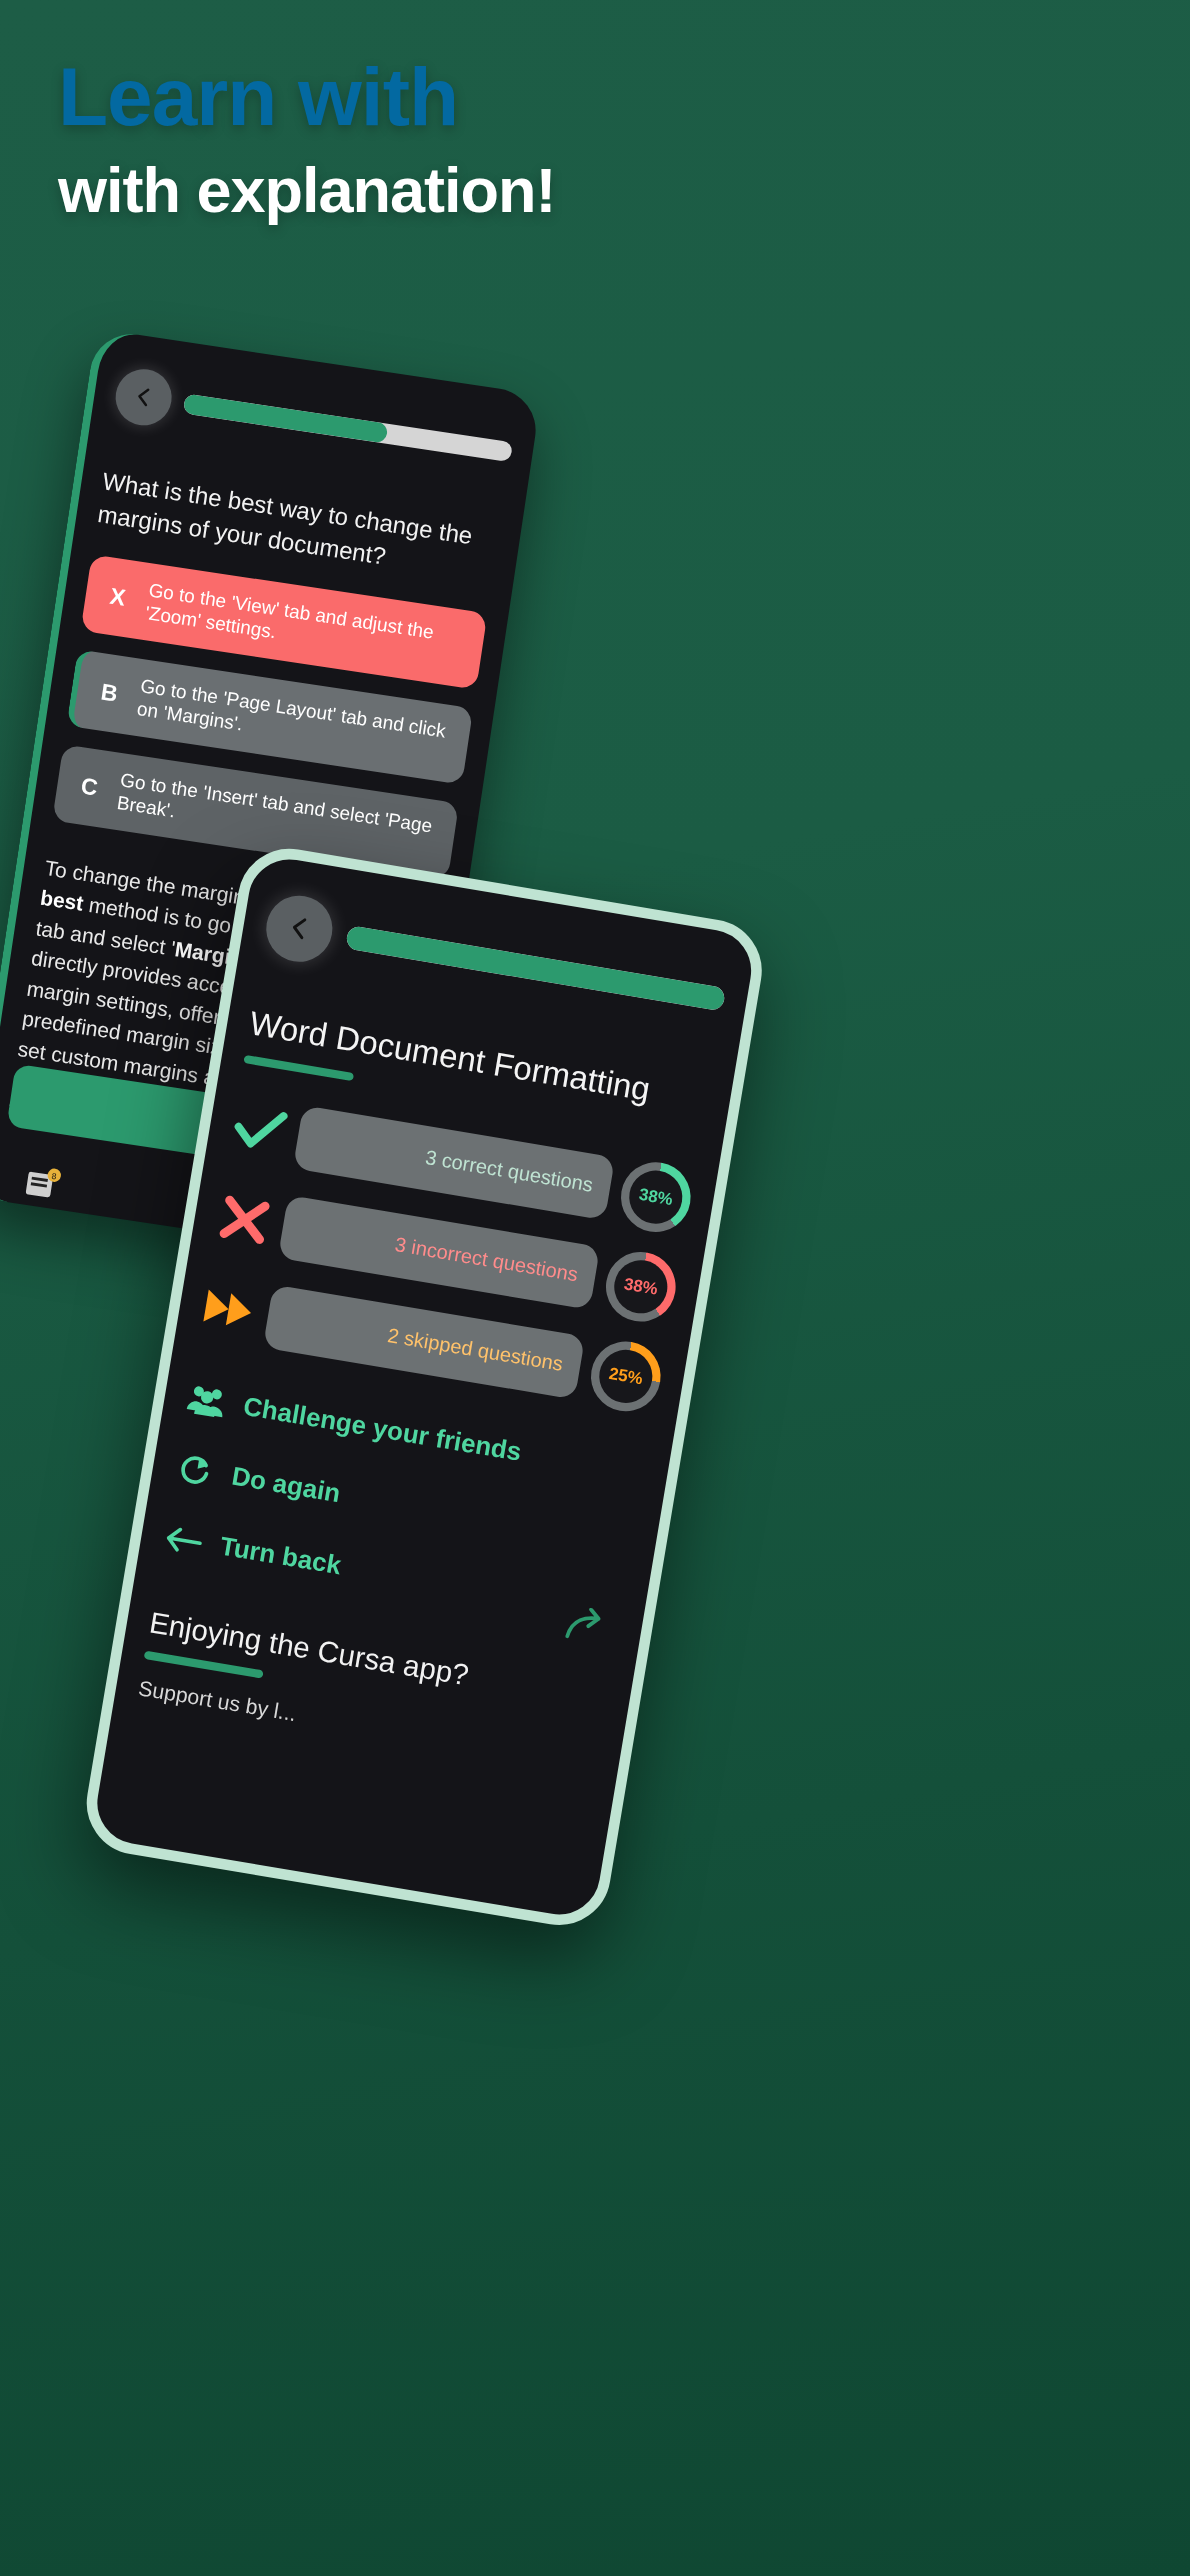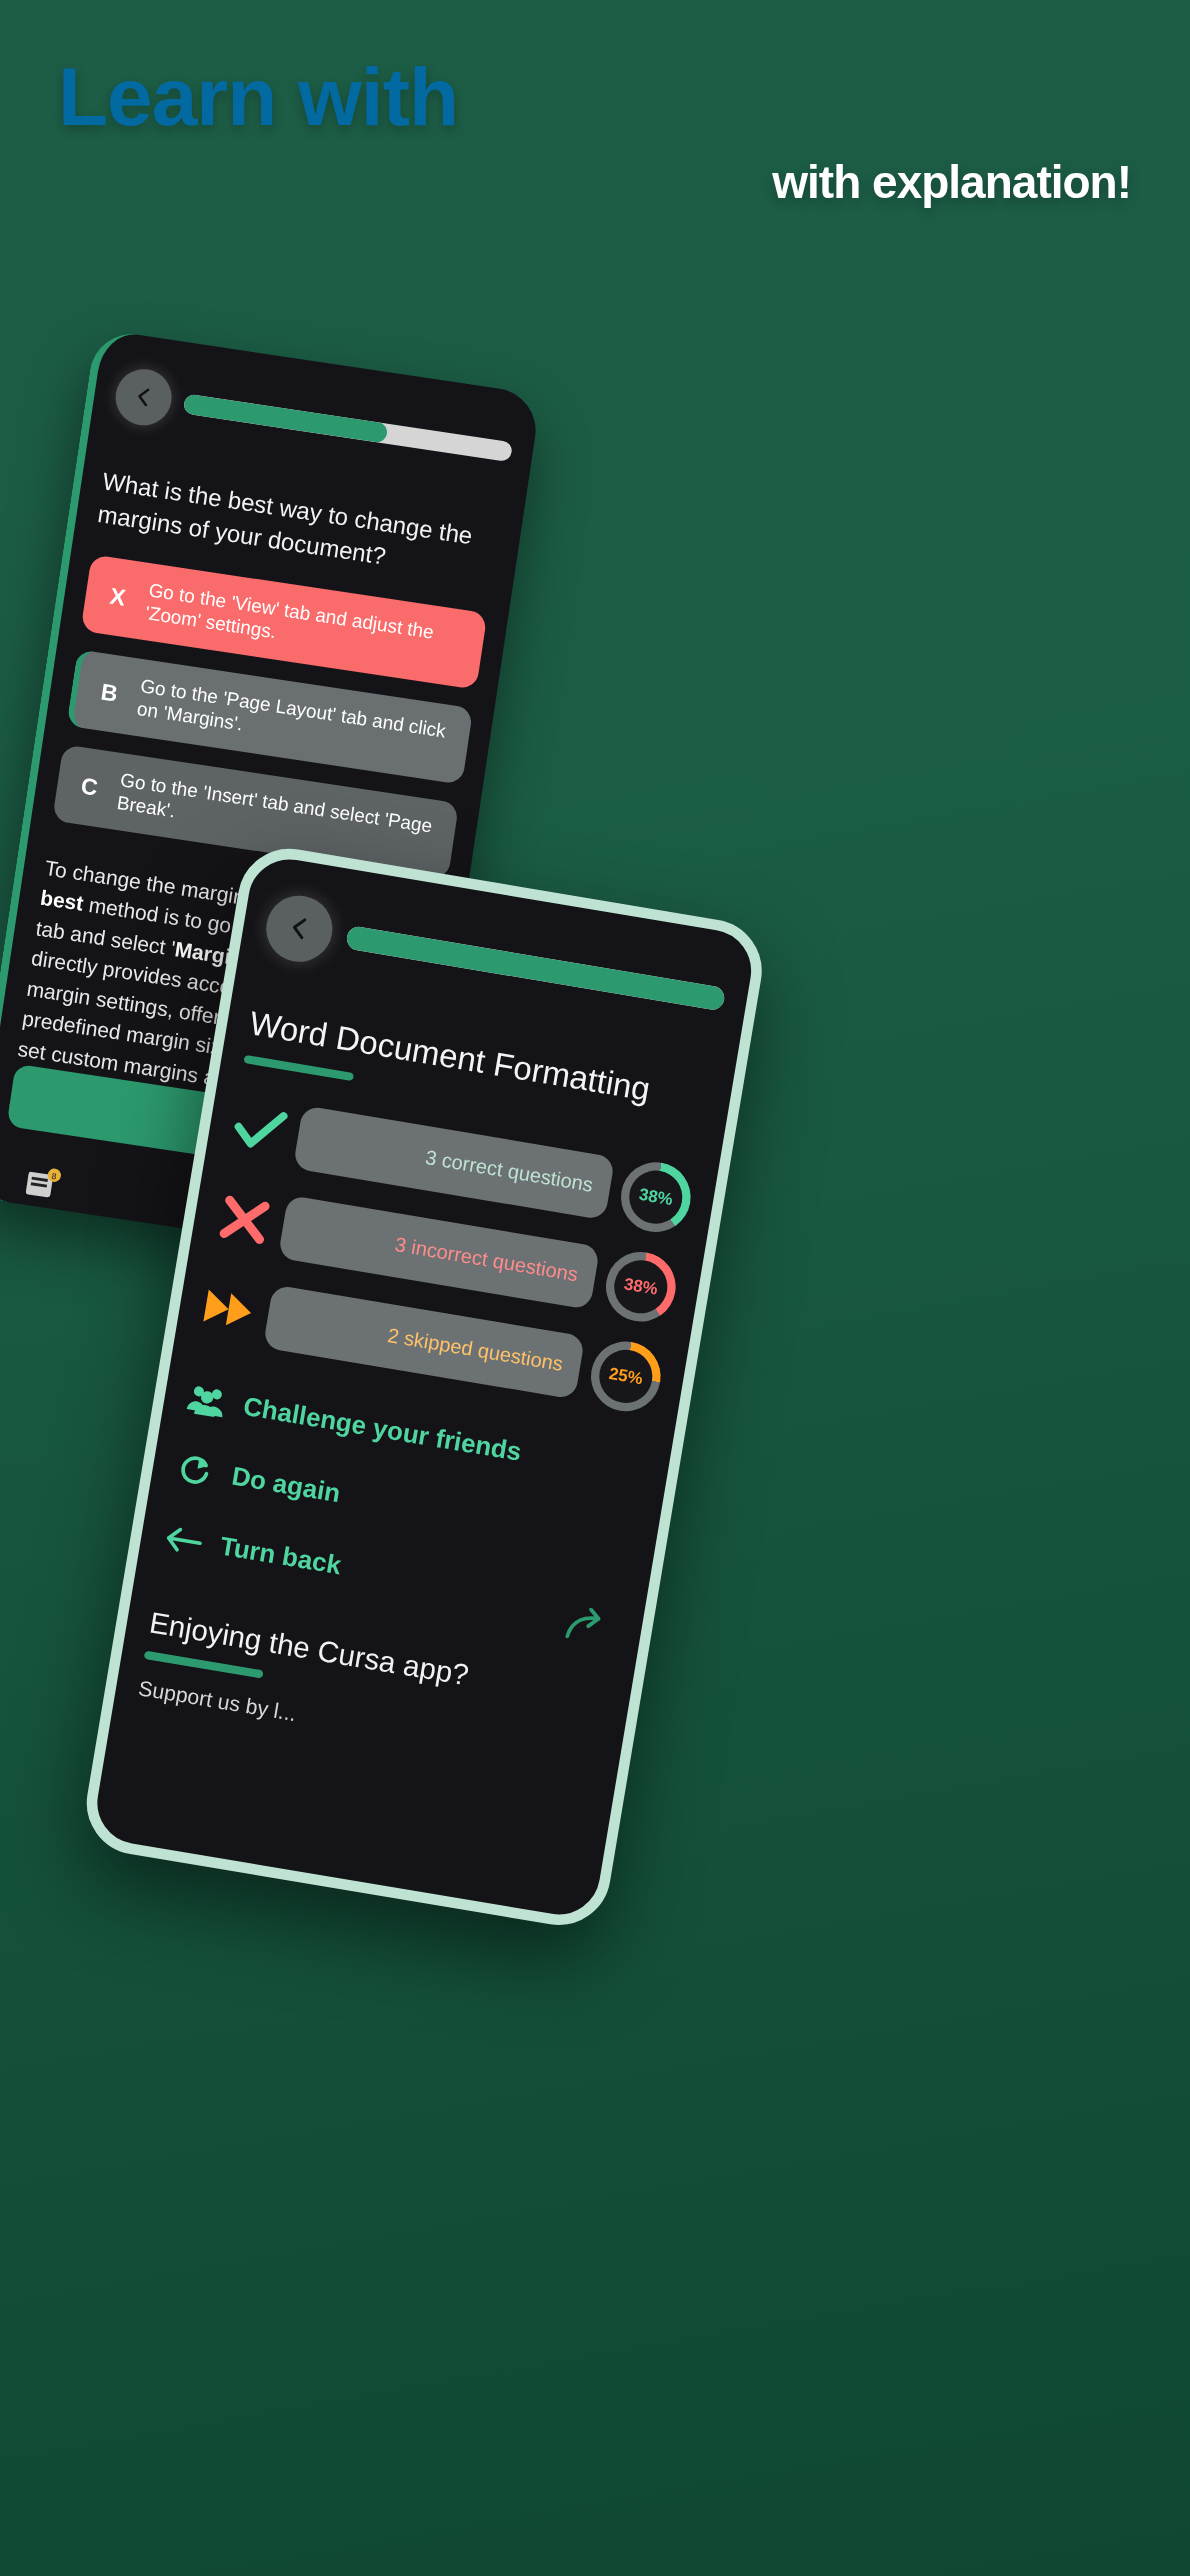--- a/index.html
+++ b/index.html
@@ -8,21 +8,21 @@
     font-family:"Liberation Sans", sans-serif;
     background:linear-gradient(170deg,#1d5d46 0%,#1b5c44 35%,#14503a 70%,#0f4732 100%);
     position:relative;
   }
 
   
   .headline { position:absolute; left:58px; top:56px; width:1073px; z-index:40; }
   .hl-line { font-weight:bold; letter-spacing:-1px; line-height:1.0; text-shadow:0 3.8px 11.5px rgba(0,0,0,.25); }
   .hl-1 { font-size:82px; color:#0369a1; margin-bottom:21px; }
   .hl-2 { font-size:82px; color:#ffffff; margin-bottom:21px; }
-  .hl-3 { font-size:46px; color:#ffffff;text-align:right; }
+  .hl-3 { font-size:63px; color:#ffffff; }
 
   
   .stage { position:absolute; inset:0; z-index:10; }
 
   .phone {
     position:absolute;
     background:#141418;
     overflow:hidden;
   }
 

